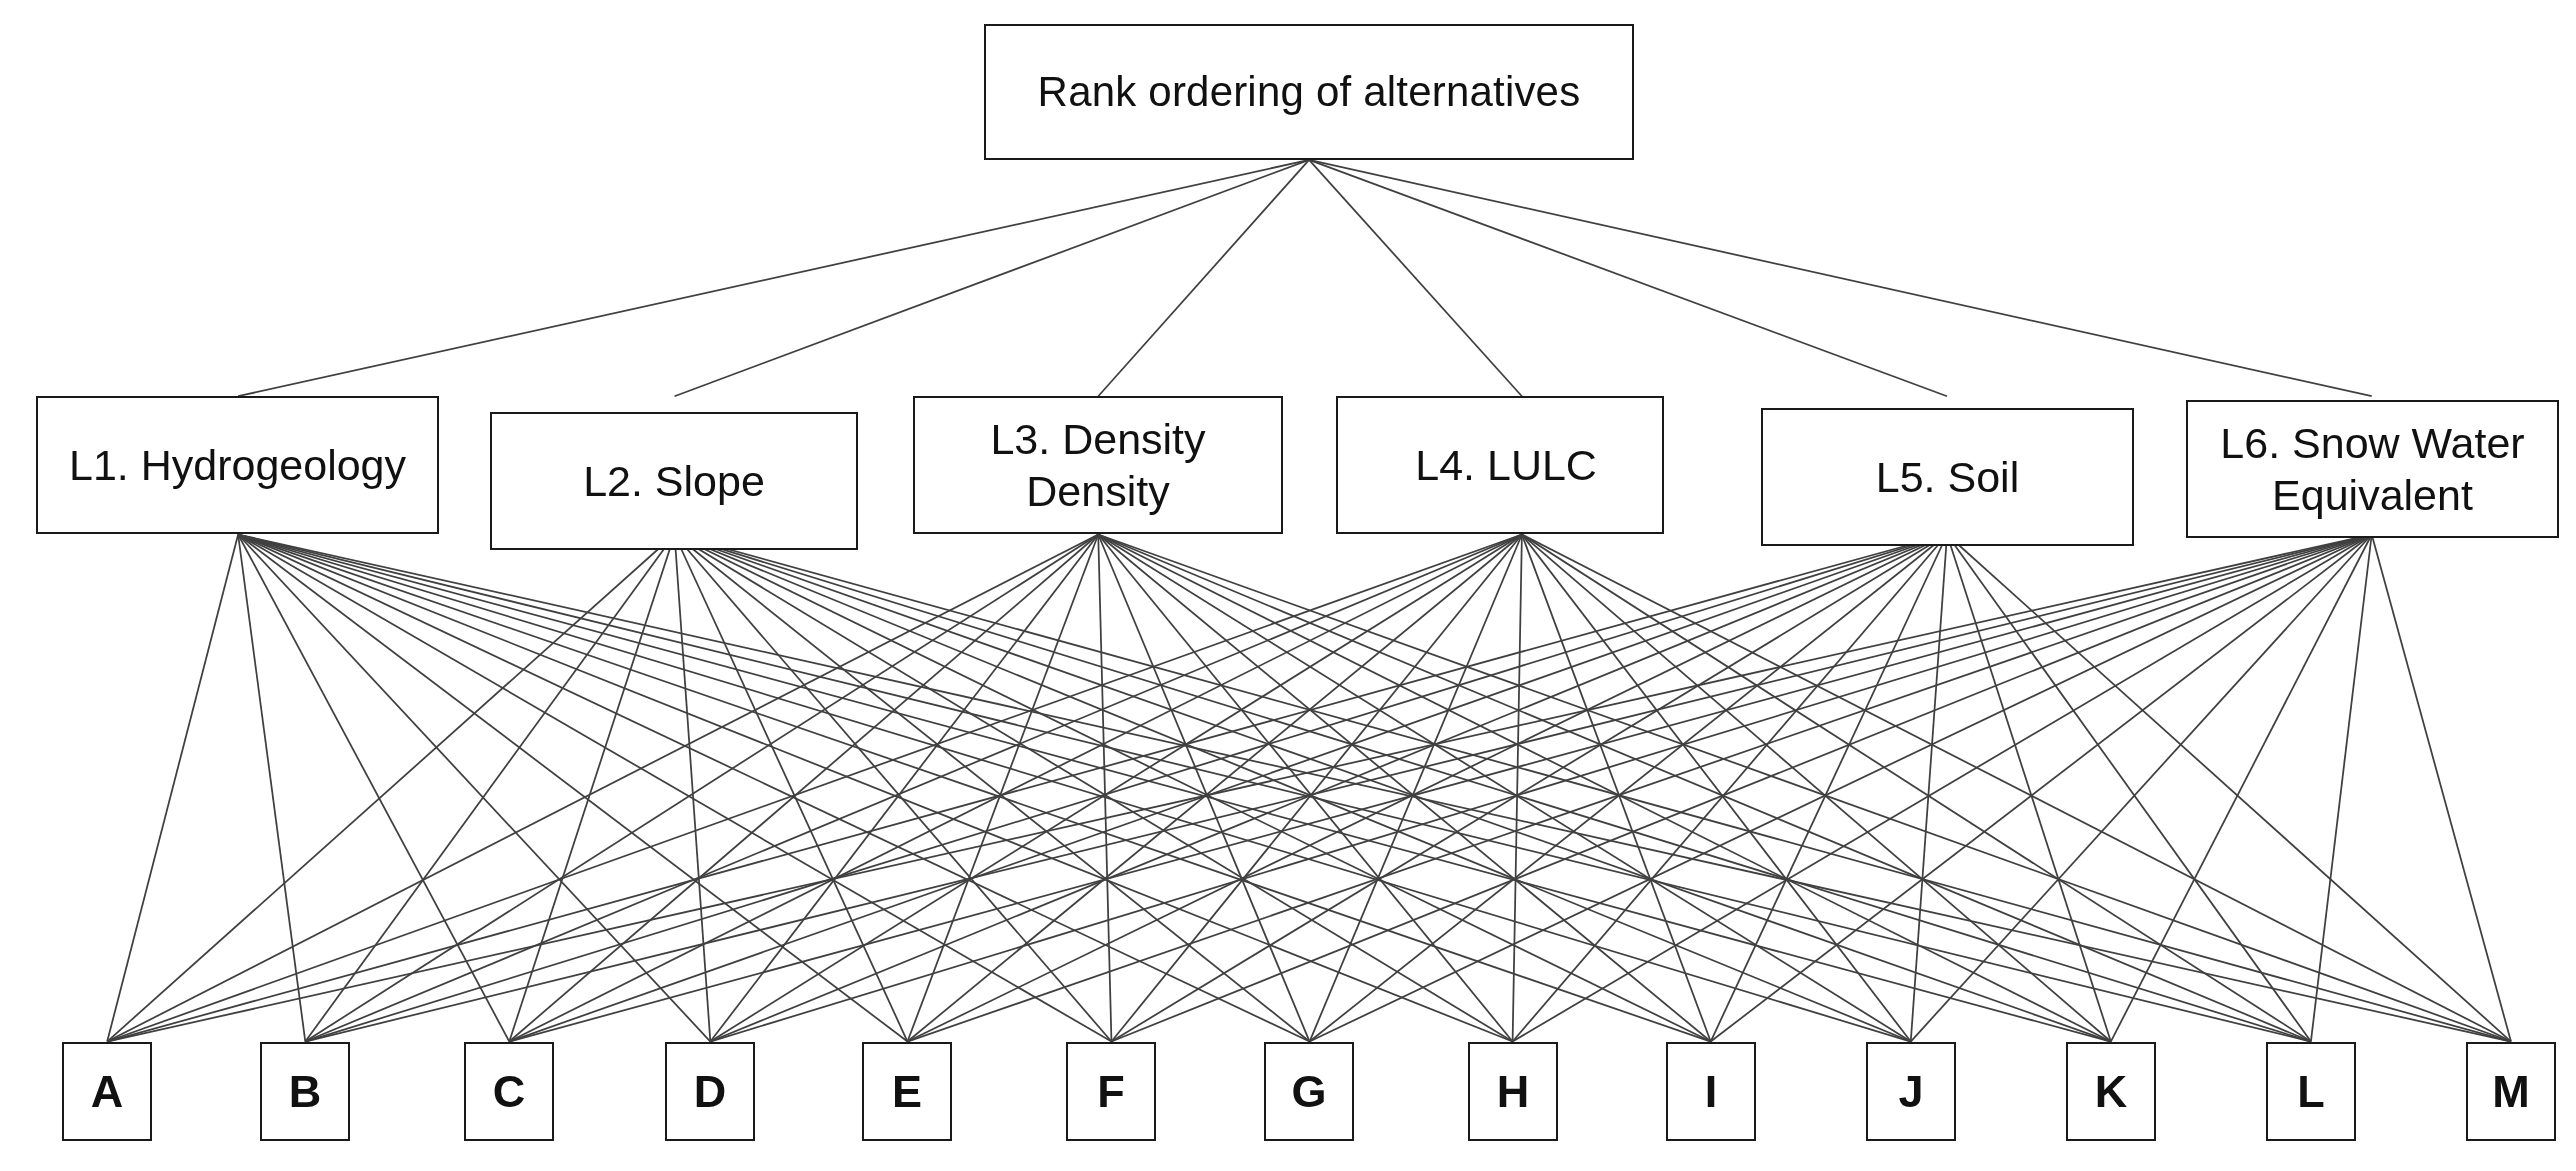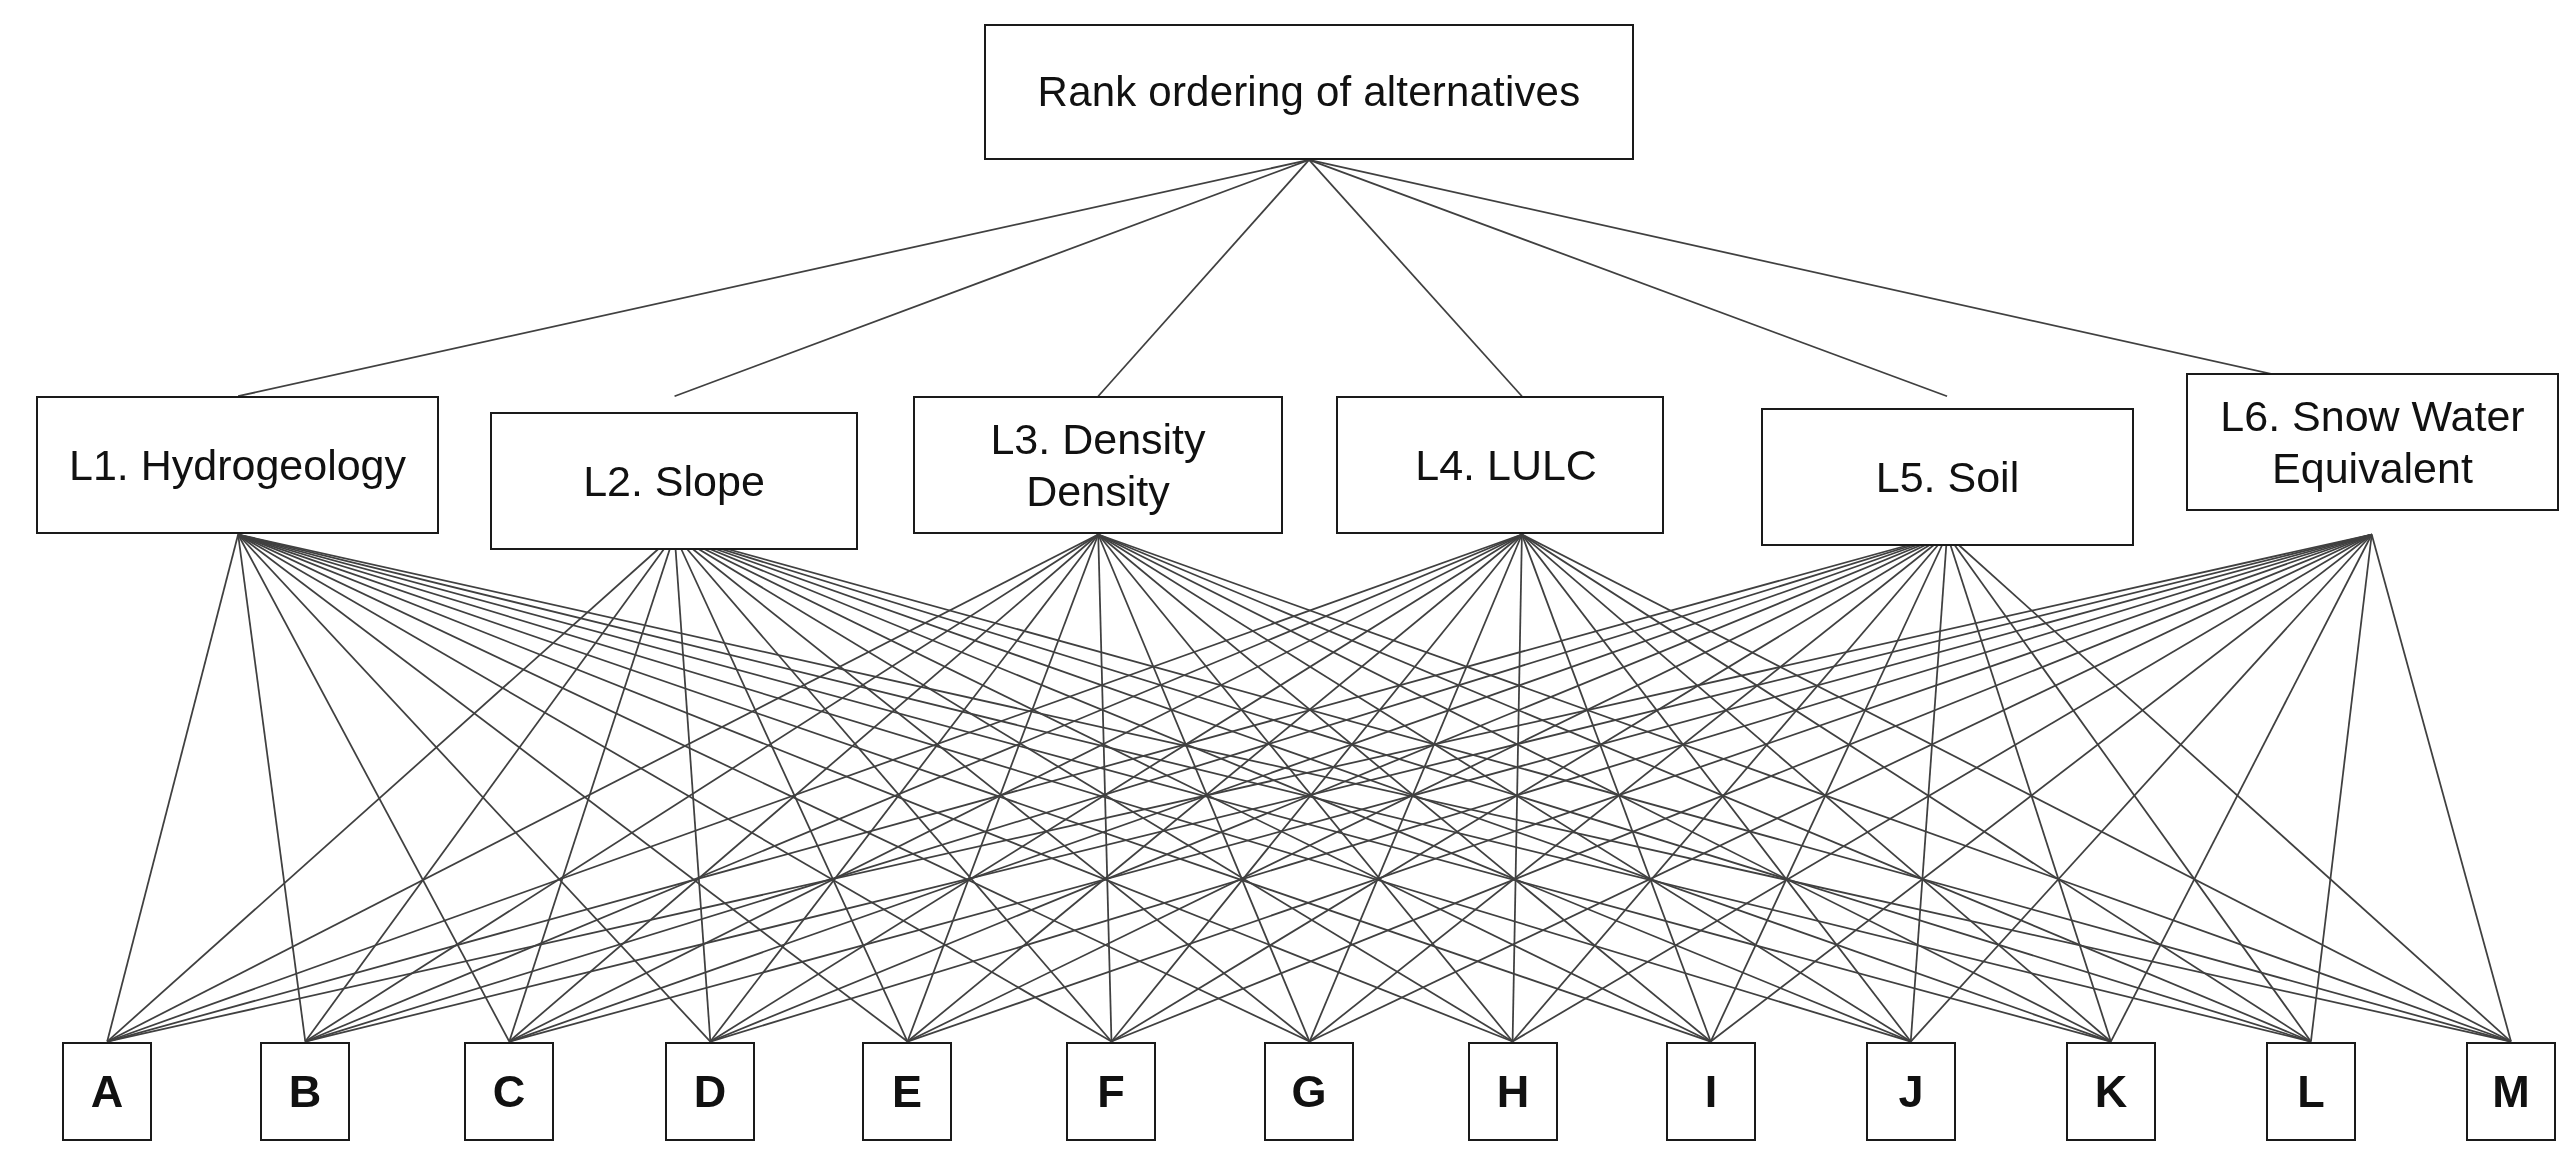--- a/index.html
+++ b/index.html
@@ -154,21 +154,21 @@
       </div>
       <div class="box criterion" style="left: 913px; top: 396px; width: 370px; height: 138px;">
         <span class="lbl">L3. Density Density</span>
       </div>
       <div class="box criterion" style="left: 1336px; top: 396px; width: 328px; height: 138px; padding-left: 20px;">
         <span class="lbl">L4. LULC</span>
       </div>
       <div class="box criterion" style="left: 1761px; top: 396px; width: 373px; height: 138px; margin-top: 12px;">
         <span class="lbl">L5. Soil</span>
       </div>
-      <div class="box criterion" style="left: 2186px; top: 373px; width: 373px; height: 138px;">
+      <div class="box criterion" style="left: 2186px; top: 400px; width: 373px; height: 138px;">
         <span class="lbl">L6. Snow Water Equivalent</span>
       </div>
     </div>
   <div id="alternatives-row">
       <div class="box alternative" style="left: 62px; top: 1042px; width: 90px; height: 99px;">
         <span class="lbl">A</span>
       </div>
       <div class="box alternative" style="left: 260px; top: 1042px; width: 90px; height: 99px;">
         <span class="lbl">B</span>
       </div>

